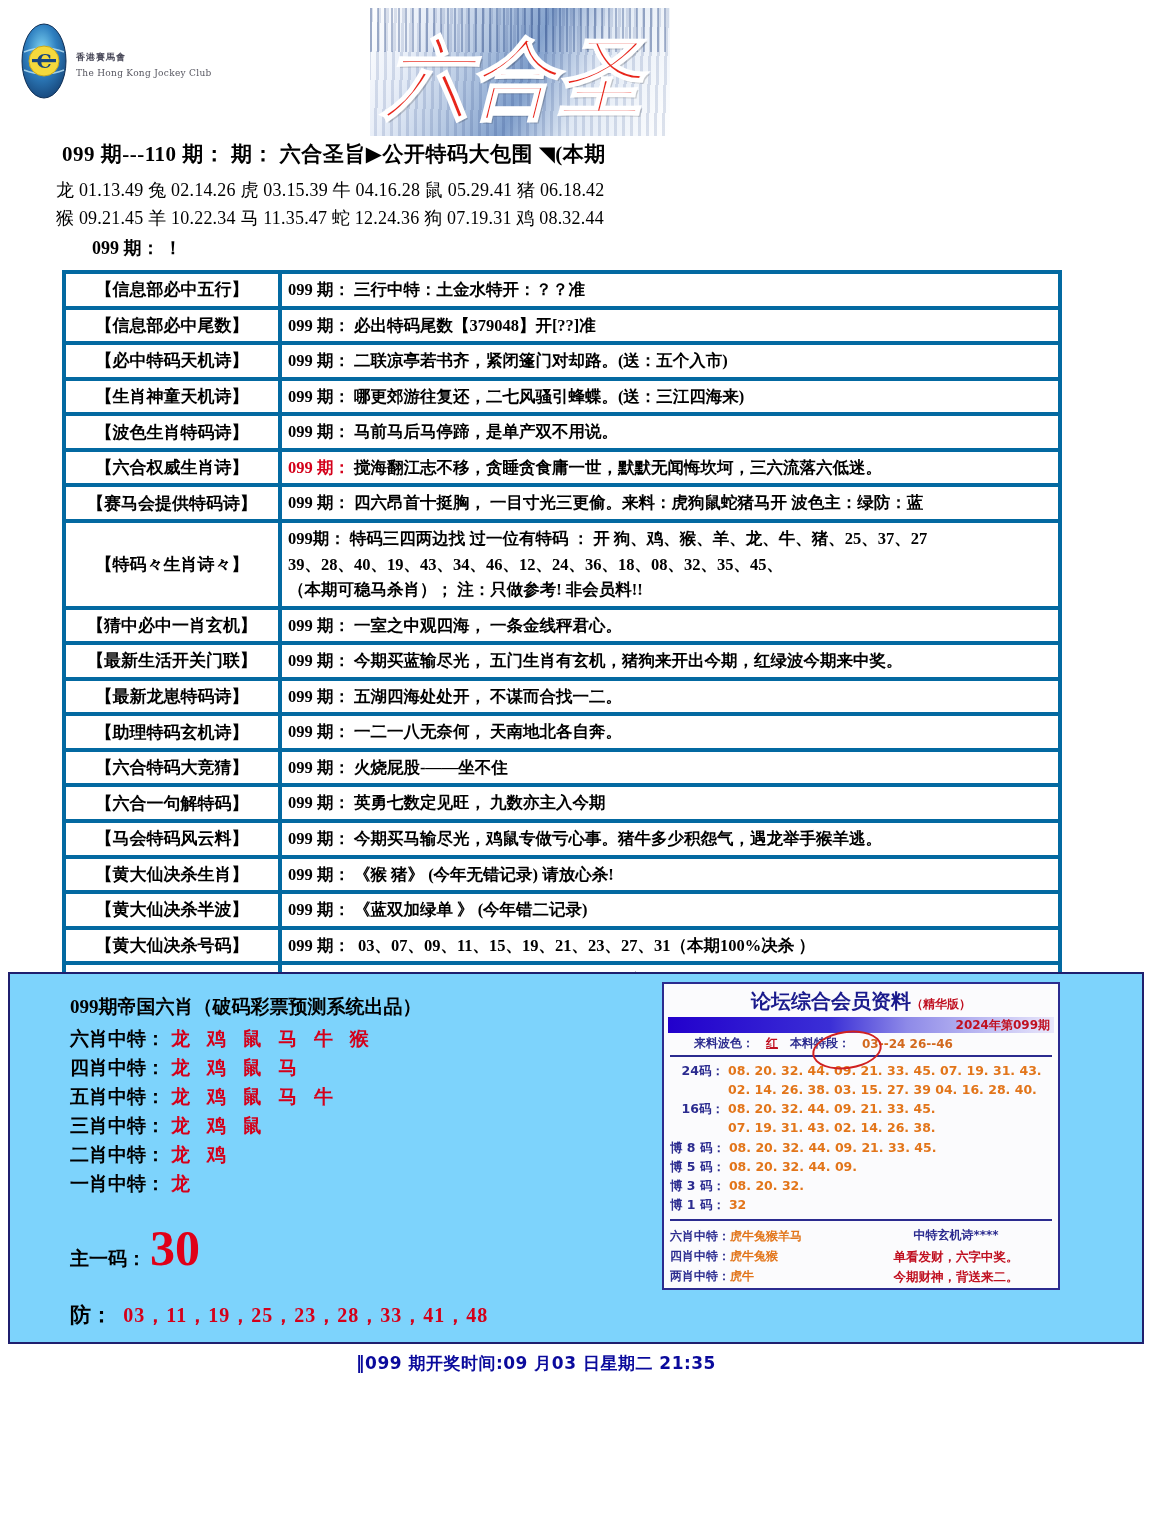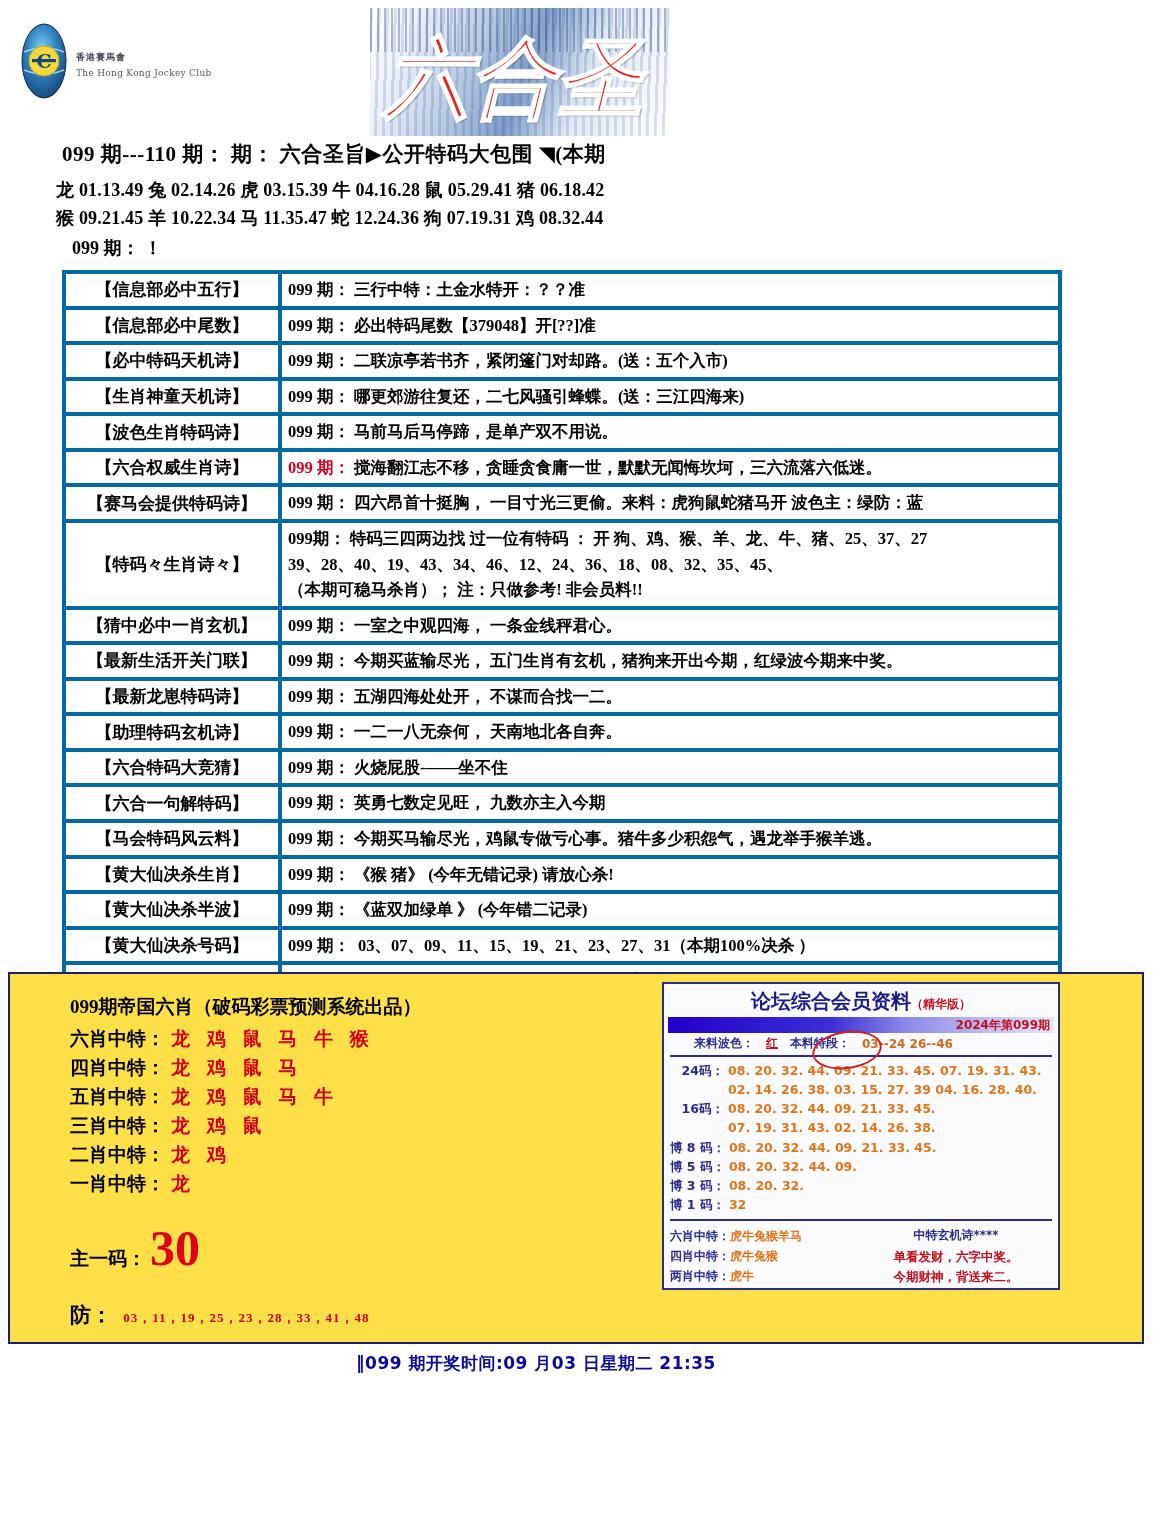--- a/index.html
+++ b/index.html
@@ -32,44 +32,44 @@
     background:repeating-linear-gradient(90deg,rgba(40,70,130,.35) 0 2px,rgba(255,255,255,.05) 2px 7px);}
   .banner-title{position:absolute;left:14px;top:18px;
     font-size:86px;line-height:104px;font-weight:bold;color:#e8251a;
     -webkit-text-stroke:2px #ffffff;
     text-shadow:2px 2px 0 rgba(0,0,0,.18);
     font-family:"DejaVu Serif",serif;font-style:italic;white-space:nowrap;text-align:right;}
 
   
   .title-line{margin:0 0 10px 62px;font-size:21px;font-weight:bold;letter-spacing:.5px;
               white-space:nowrap;}
-  .zodiac-line{margin:0 0 4px 56px;font-size:18px;font-weight:bold;letter-spacing:.2px;white-space:nowrap;}
-  .issue-line{margin:6px 0 10px 72px;font-size:18px;font-weight:bold;}
+  .zodiac-line{margin:0 0 4px 56px;font-size:18px;font-weight:normal;letter-spacing:.2px;white-space:nowrap;}
+  .issue-line{margin:6px 0 10px 92px;font-size:18px;font-weight:bold;}
 
   
   table.main{border-collapse:collapse;margin-left:62px;width:1000px;
              table-layout:fixed;background:#fff;}
   table.main td{border:4px solid #0369a1;padding:3px 6px;vertical-align:middle;}
   td.key{width:200px;font-size:17px;font-weight:bold;text-align:center;white-space:nowrap;}
   td.val{font-size:16.5px;font-weight:bold;line-height:1.55;}
   td.val .period{margin-right:4px;}
   .red{color:#d4001a;}
   .valrow{display:block;}
 
   
   .panel{position:absolute;left:8px;top:972px;width:1136px;height:372px;
-         border:2px solid #1f1f6e;background:#fde047;box-sizing:border-box;}
+         border:2px solid #1f1f6e;background:#7dd3fc;box-sizing:border-box;}
   .panel-left{position:absolute;left:60px;top:20px;width:560px;}
   .p-title{font-size:19px;font-weight:bold;margin-bottom:6px;white-space:nowrap;}
   .p-row{font-size:19px;font-weight:bold;margin:3px 0;white-space:nowrap;}
   .p-row .zs{color:#d4001a;letter-spacing:6px;margin-left:6px;}
   .p-main{margin-top:26px;font-size:19px;font-weight:bold;display:flex;align-items:baseline;gap:4px;}
   .p-main .big{color:#e00018;font-size:50px;line-height:50px;font-weight:bold;}
   .p-def{margin-top:28px;font-size:21px;font-weight:bold;white-space:nowrap;}
-  .p-def .nums{color:#d4001a;letter-spacing:1px;margin-left:6px;font-size:13px;}
+  .p-def .nums{color:#d4001a;letter-spacing:1px;margin-left:6px;font-size:20px;}
 
   
   .card{position:absolute;left:652px;top:8px;width:398px;height:308px;
         border:2px solid #2b2b8f;background:#fbfbfd;box-sizing:border-box;
         font-family:"DejaVu Sans",sans-serif;overflow:hidden;}
   .card-title{text-align:center;padding:4px 0 1px;font-size:20px;font-weight:bold;
               color:#1a1a8c;white-space:nowrap;}
   .card-title .sub{color:#c01020;font-size:12px;}
   .card-bar{height:16px;margin:1px 4px 0;position:relative;
             background:linear-gradient(90deg,#2200cc 0%,#3b2fd6 42%,#8e8ae8 62%,#e9e7fb 100%);}

